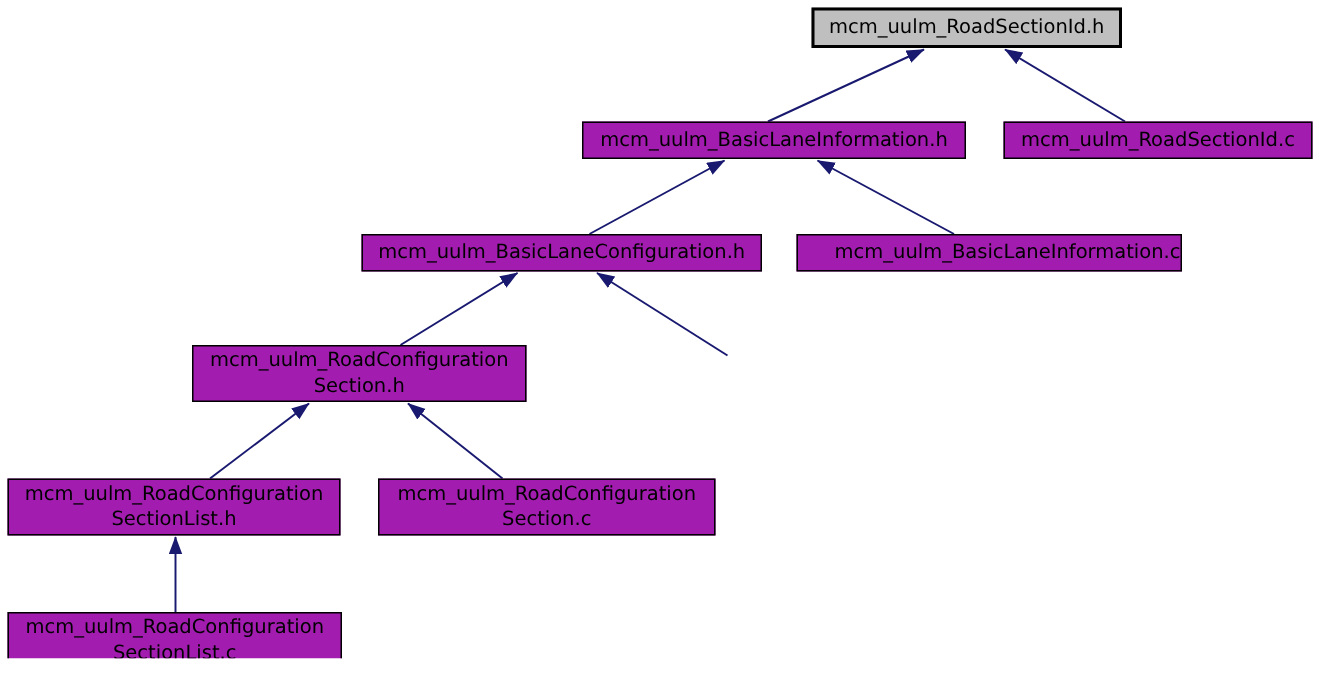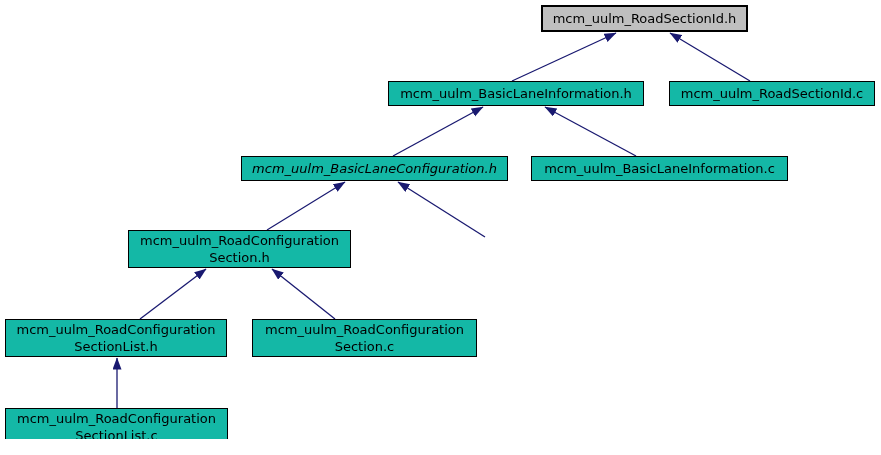--- a/index.html
+++ b/index.html
@@ -13,21 +13,21 @@
   }
   .edges-layer {
     position: absolute;
     left: 0; top: 0;
     width: 881px; height: 455px;
     pointer-events: none;
   }
   .node {
     position: absolute;
     box-sizing: border-box;
-    background: #14b8a6;
+    background: #a21caf;
     border: 1px solid #000000;
     color: #000000;
     font-size: 13px;
     line-height: 1.32;
     display: flex;
     align-items: center;
     justify-content: center;
     text-align: center;
     white-space: pre-line;
     cursor: pointer;
@@ -65,25 +65,25 @@
   </div>
 
   <div class="node" style="left:388px; top:81px; width:256px; height:25px;">
     <span>mcm_uulm_BasicLaneInformation.h</span>
   </div>
 
   <div class="node" style="left:669px; top:81px; width:206px; height:25px;align-items:center;">
     <span>mcm_uulm_RoadSectionId.c</span>
   </div>
 
-  <div class="node" style="left:241px; top:156px; width:267px; height:25px;font-style:italic;">
+  <div class="node" style="left:241px; top:156px; width:267px; height:25px;">
     <span>mcm_uulm_BasicLaneConfiguration.h</span>
   </div>
 
-  <div class="node" style="left:531px; top:156px; width:257px; height:25px;">
+  <div class="node" style="left:531px; top:156px; width:257px; height:25px;justify-content:flex-end;">
     <span>mcm_uulm_BasicLaneInformation.c</span>
   </div>
 
   <div class="node" style="left:128px; top:230px; width:223px; height:38px;">
     <span>mcm_uulm_RoadConfiguration
 Section.h</span>
   </div>
 
 
   <div class="node" style="left:5px; top:319px; width:222px; height:38px;">

